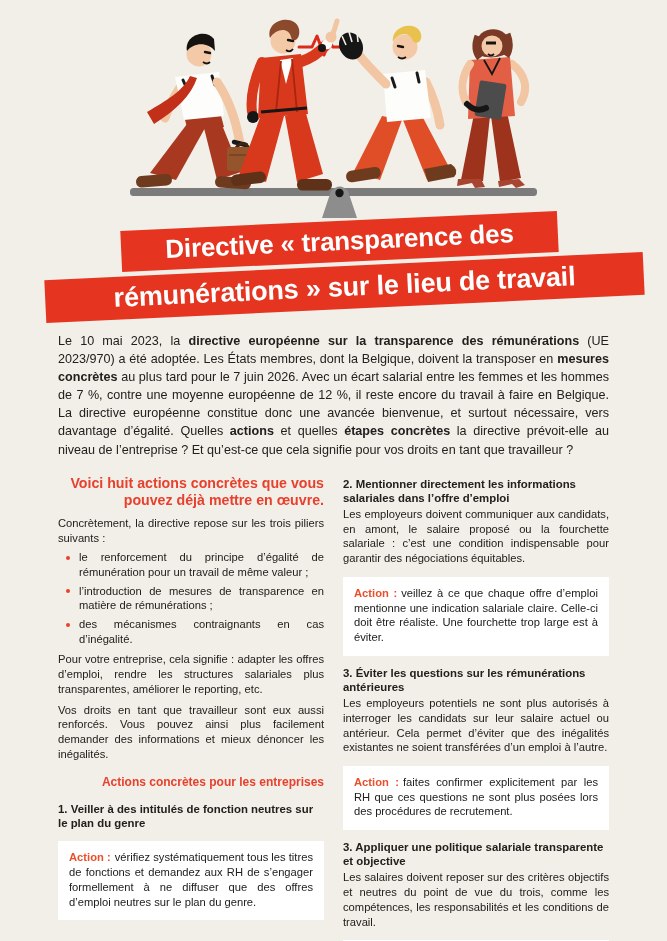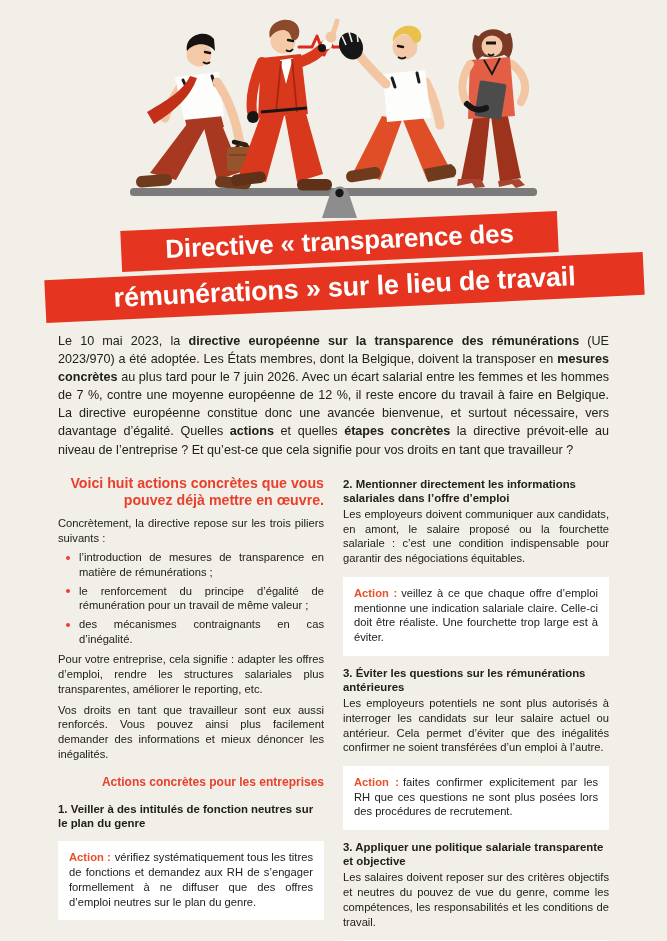--- a/index.html
+++ b/index.html
@@ -179,22 +179,22 @@
   <div class="content">
 
     <p class="intro"><span>Le 10 mai 2023, la </span><b>directive européenne sur la transparence des rémunérations</b><span> (UE 2023/970) a été adoptée. Les États membres, dont la Belgique, doivent la transposer en </span><b>mesures concrètes</b><span> au plus tard pour le 7 juin 2026. Avec un écart salarial entre les femmes et les hommes de 7 %, contre une moyenne européenne de 12 %, il reste encore du travail à faire en Belgique. La directive européenne constitue donc une avancée bienvenue, et surtout nécessaire, vers davantage d’égalité. Quelles </span><b>actions</b><span> et quelles </span><b>étapes concrètes</b><span> la directive prévoit-elle au niveau de l’entreprise ? Et qu’est-ce que cela signifie pour vos droits en tant que travailleur ?</span></p>
 
     <div class="columns">
 
       <div class="col">
         <h2 class="red-heading">Voici huit actions concrètes que vous pouvez déjà mettre en œuvre.</h2>
         <p>Concrètement, la directive repose sur les trois piliers suivants :</p>
         <ul class="bullets">
+          <li><span class="dot"></span><span>le renforcement du principe d’égalité de rémunération pour un travail de même valeur ;</span></li>
           <li><span class="dot"></span><span>l’introduction de mesures de transparence en matière de rémunérations ;</span></li>
-          <li><span class="dot"></span><span>le renforcement du principe d’égalité de rémunération pour un travail de même valeur ;</span></li>
           <li><span class="dot"></span><span>des mécanismes contraignants en cas d’inégalité.</span></li>
         </ul>
         <p>Pour votre entreprise, cela signifie : adapter les offres d’emploi, rendre les structures salariales plus transparentes, améliorer le reporting, etc.</p>
         <p>Vos droits en tant que travailleur sont eux aussi renforcés. Vous pouvez ainsi plus facilement demander des informations et mieux dénoncer les inégalités.</p>
 
         <h2 class="red-heading sub">Actions concrètes pour les entreprises</h2>
 
         <h3 class="item-title">1. Veiller à des intitulés de fonction neutres sur le plan du genre</h3>
         <div class="action-box">
           <p><b class="action-label">Action :</b><span>vérifiez systématiquement tous les titres de fonctions et demandez aux RH de s’engager formellement à ne diffuser que des offres d’emploi neutres sur le plan du genre.</span></p>
@@ -202,27 +202,27 @@
       </div>
 
       <div class="col">
         <h3 class="item-title first">2. Mentionner directement les informations salariales dans l’offre d’emploi</h3>
         <p class="item-body">Les employeurs doivent communiquer aux candidats, en amont, le salaire proposé ou la fourchette salariale : c’est une condition indispensable pour garantir des négociations équitables.</p>
         <div class="action-box">
           <p><b class="action-label">Action :</b><span>veillez à ce que chaque offre d’emploi mentionne une indication salariale claire. Celle-ci doit être réaliste. Une fourchette trop large est à éviter.</span></p>
         </div>
 
         <h3 class="item-title">3. Éviter les questions sur les rémunérations antérieures</h3>
-        <p class="item-body">Les employeurs potentiels ne sont plus autorisés à interroger les candidats sur leur salaire actuel ou antérieur. Cela permet d’éviter que des inégalités confirmer ne soient transférées d’un emploi à l’autre.</p>
+        <p class="item-body">Les employeurs potentiels ne sont plus autorisés à interroger les candidats sur leur salaire actuel ou antérieur. Cela permet d’éviter que des inégalités existantes ne soient transférées d’un emploi à l’autre.</p>
         <div class="action-box">
           <p><b class="action-label">Action :</b><span>faites confirmer explicitement par les RH que ces questions ne sont plus posées lors des procédures de recrutement.</span></p>
         </div>
 
         <h3 class="item-title">3. Appliquer une politique salariale transparente et objective</h3>
-        <p class="item-body">Les salaires doivent reposer sur des critères objectifs et neutres du pouvez de vue du genre, comme les compétences, les responsabilités et les conditions de travail.</p>
+        <p class="item-body">Les salaires doivent reposer sur des critères objectifs et neutres du point de vue du trois, comme les compétences, les responsabilités et les conditions de travail.</p>
         <div class="action-box">
           
         </div>
 
       </div>
 
     </div>
   </div>
 </div>
 

